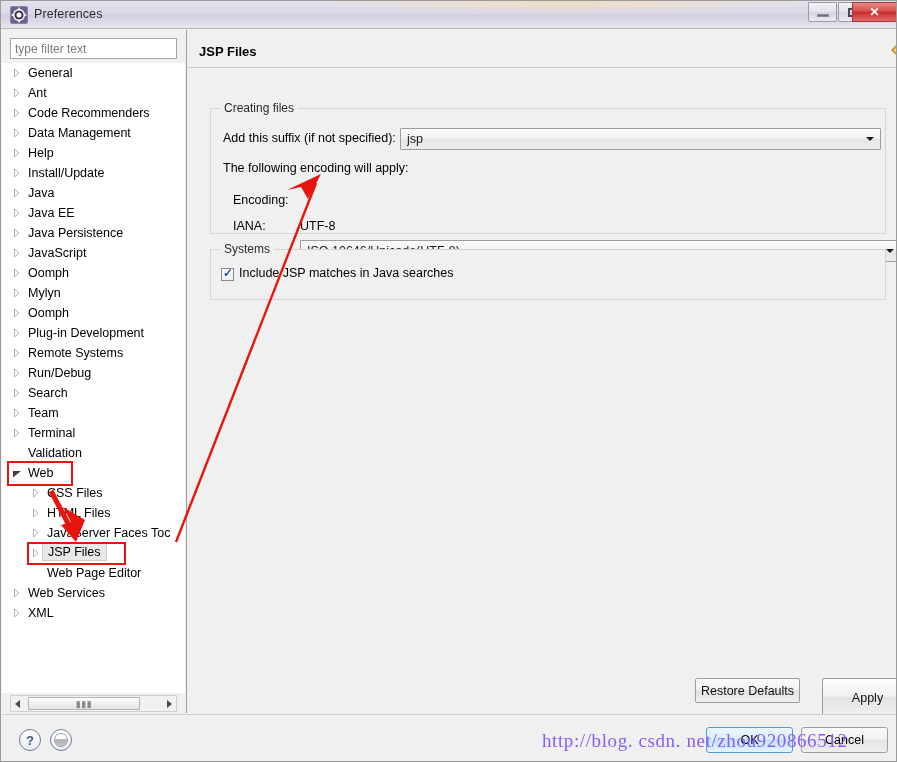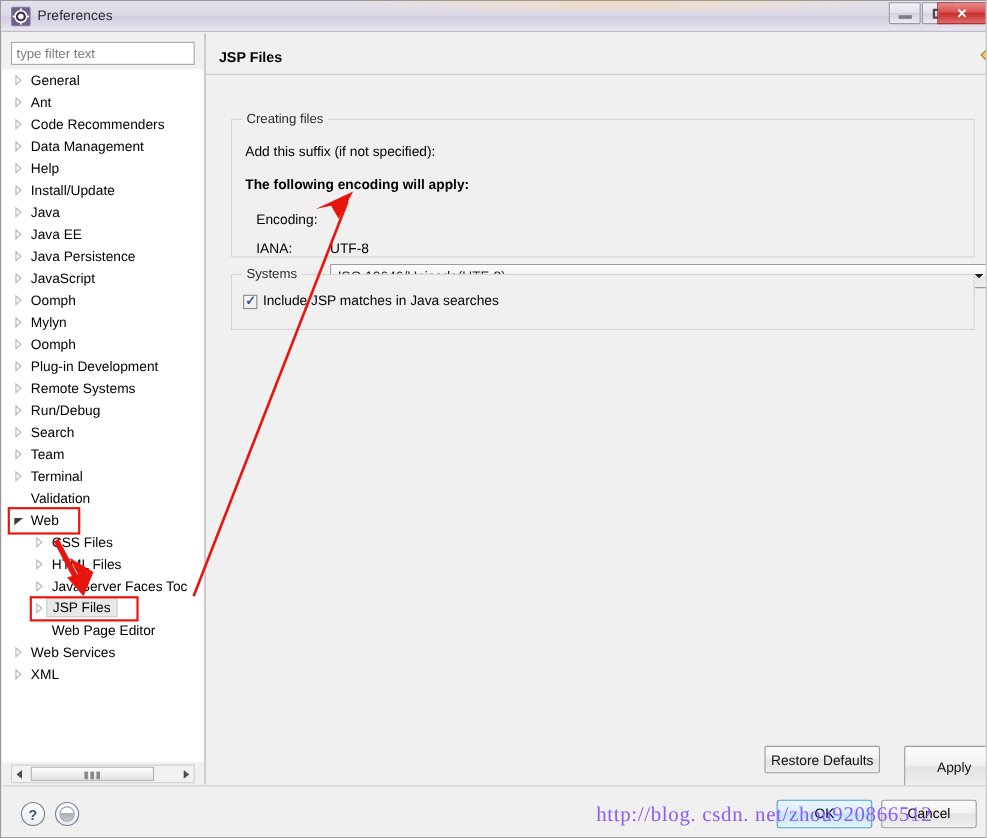--- a/index.html
+++ b/index.html
@@ -660,33 +660,37 @@
         <path d="M8.5 3.5 L3 9 L8.5 14.5 L8.5 11.5 L15 11.5 L15 6.5 L8.5 6.5 Z" fill="#f6cc5f" stroke="#a8832a" stroke-width="1.1" stroke-linejoin="round"></path>
       </svg>
 
     </div>
 
     <div class="group" id="group-creating">
       <div class="gtitle">Creating files</div>
 
       <div class="flabel" style="left:12px; top:22px;">Add this suffix (if not specified):</div>
 
-      <div class="flabel" style="left:12px; top:52px;font-weight:bold;">The following encoding will apply:</div>
+      <div class="flabel" style="left:12px; top:52px;">The following encoding will apply:</div>
 
       <div class="flabel" style="left:22px; top:84px;">Encoding:</div>
 
       <div class="flabel" style="left:22px; top:110px;">IANA:</div>
       <div class="flabel" style="left:89px; top:110px;">UTF-8</div>
 
       <div class="combo" id="combo-encoding">
         <span class="cval">ISO 10646/Unicode(UTF-8)</span>
         <span class="cbtn"></span>
       </div>
     </div>
 
+    <div class="combo" id="combo-suffix">
+      <span class="cval">jsp</span>
+      <span class="cbtn"></span>
+    </div>
 
     <div class="group" id="group-search">
       <div class="gtitle">Systems</div>
 
       <div id="chk-wrap">
         <span class="cbox">
           <span class="tick">✓</span>
         </span>
         <span id="chk-label">Include JSP matches in Java searches</span>
       </div>

